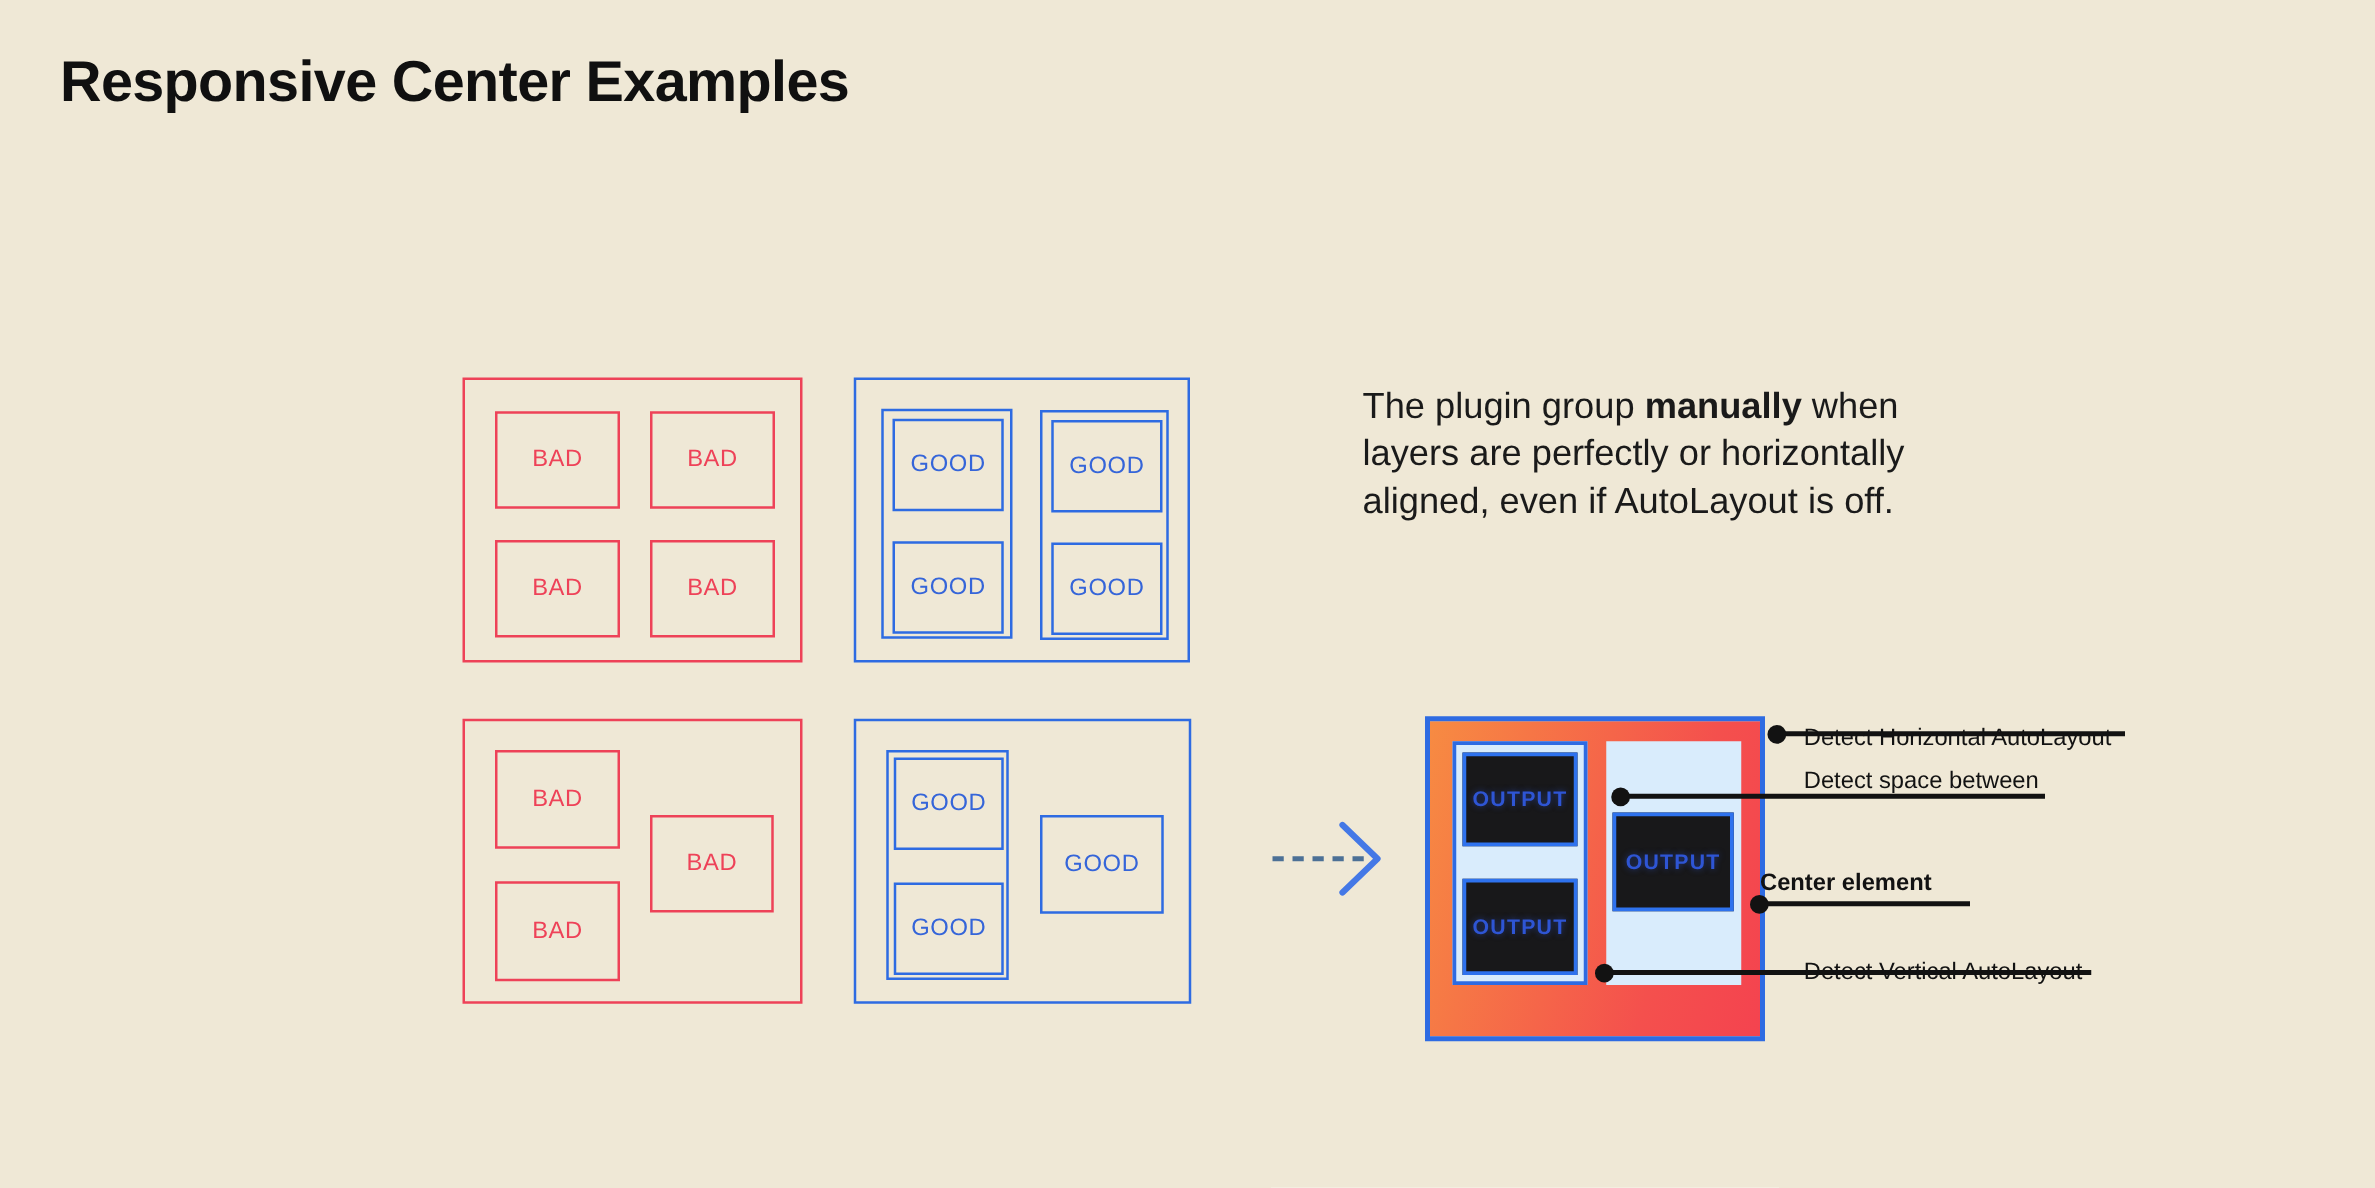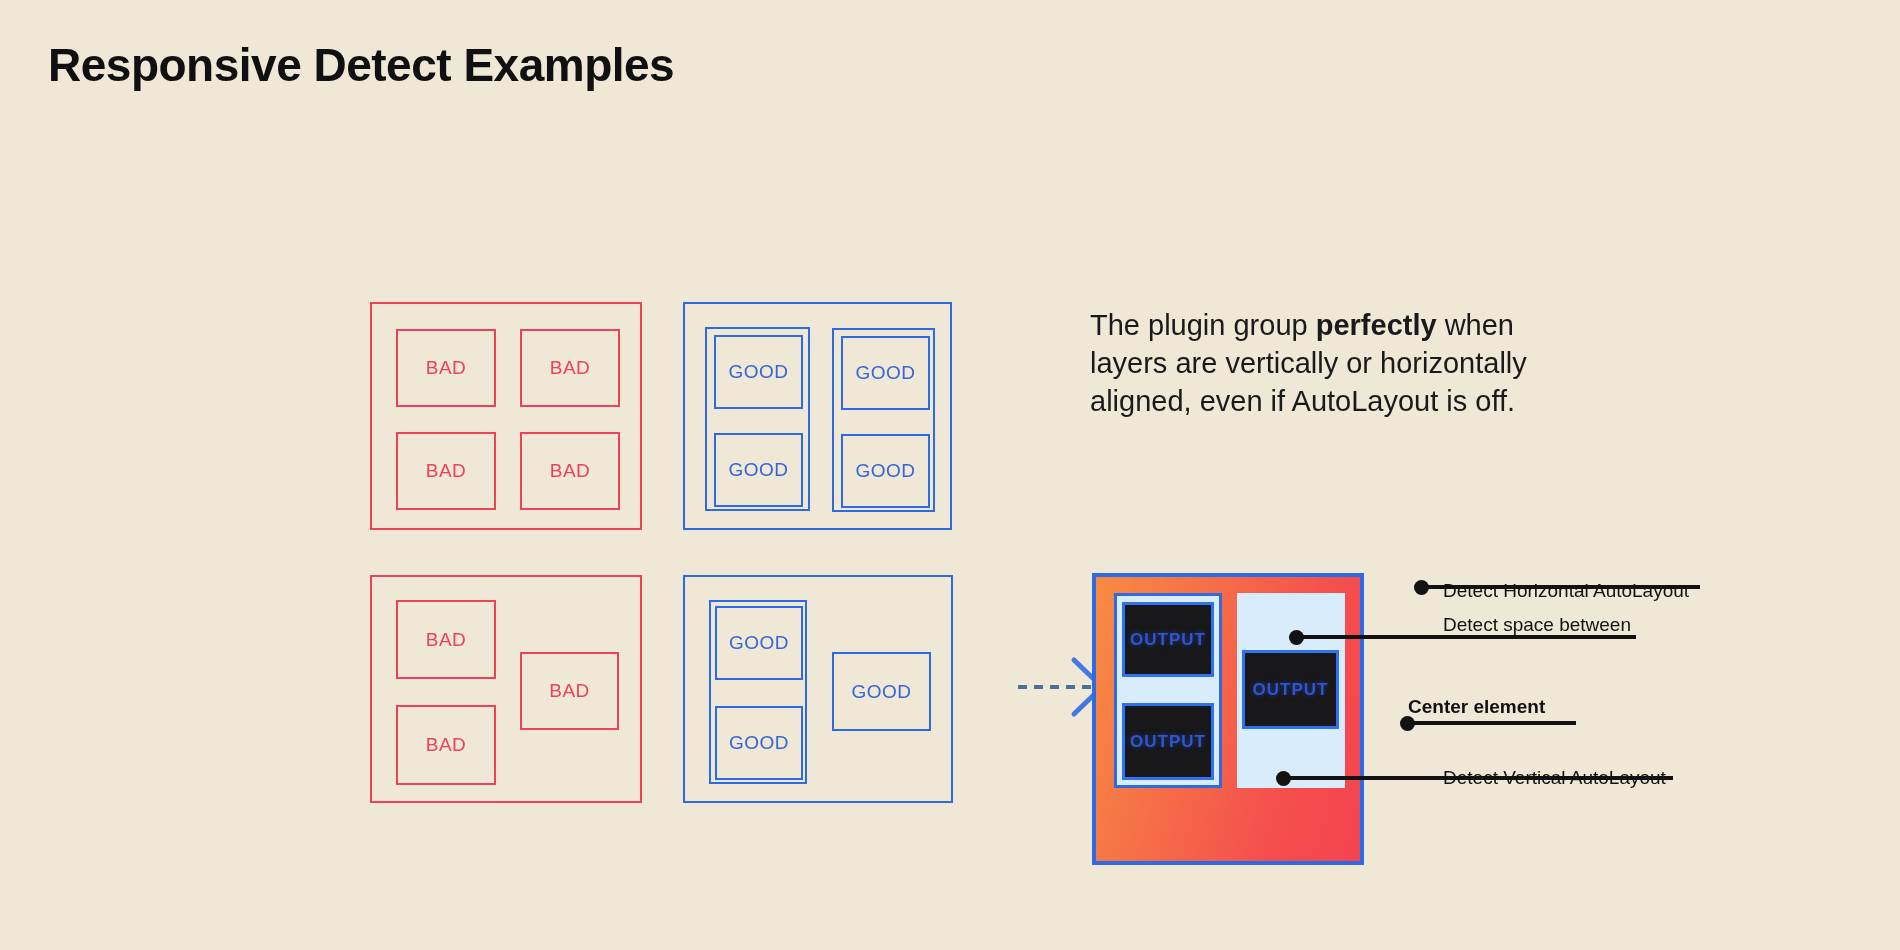--- a/index.html
+++ b/index.html
@@ -22,41 +22,41 @@
   
   .desc{position:absolute;left:1090px;top:306px;width:470px;color:#1A1A1A;
     font-size:29px;line-height:38px;}
   .desc p{margin:0 0 38px 0;}
   .desc b{font-weight:700;}
 
   
   .arrow{position:absolute;left:1008px;top:650px;}
 
   
-  .out-frame{position:absolute;left:1092px;top:573px;width:272px;height:292px;
+  .out-frame{position:absolute;left:1140px;top:573px;width:272px;height:260px;
     box-sizing:border-box;border:4px solid #2E6BE2;
     background:linear-gradient(105deg,#F78B42 0%,#F4504D 70%,#F4434F 100%);}
   .out-panel{position:absolute;box-sizing:border-box;background:#D9ECFC;}
   .out-panel.bordered{border:3px solid #2E6BE2;}
   .out-box{position:absolute;box-sizing:border-box;border:3px solid #2E72EE;background:#18181A;
     display:flex;align-items:center;justify-content:center;color:#2E55D4;
     font-size:17px;letter-spacing:1px;font-weight:700;
     text-shadow:0 0 5px rgba(46,85,212,.55);}
 
   
   .ann-line{position:absolute;height:4px;background:#121212;}
   .ann-dot{position:absolute;width:15px;height:15px;border-radius:50%;background:#121212;}
   .ann-label{position:absolute;font-size:19px;color:#121212;white-space:nowrap;}
 </style>
 </head>
 <body>
 
 <div class="canvas">
 
-  <h1 class="page-title">Responsive Detect Examples</h1>
+  <h1 class="page-title">Responsive Center Examples</h1>
 
   <div class="frame red" style="left:370px;top:302px;width:272px;height:228px;">
     <div class="box red" style="left:24px;top:25px;width:100px;height:78px;">BAD</div>
     <div class="box red" style="left:148px;top:25px;width:100px;height:78px;">BAD</div>
     <div class="box red" style="left:24px;top:128px;width:100px;height:78px;">BAD</div>
     <div class="box red" style="left:148px;top:128px;width:100px;height:78px;">BAD</div>
   </div>
 
   <div class="frame blue" style="left:683px;top:302px;width:269px;height:228px;">
     <div class="wrap" style="left:20px;top:23px;width:105px;height:184px;">
@@ -77,21 +77,21 @@
 
   <div class="frame blue" style="left:683px;top:575px;width:270px;height:228px;">
     <div class="wrap" style="left:24px;top:23px;width:98px;height:184px;">
       <div class="box blue" style="left:4px;top:4px;width:88px;height:74px;">GOOD</div>
       <div class="box blue" style="left:4px;top:104px;width:88px;height:74px;">GOOD</div>
     </div>
     <div class="box blue" style="left:147px;top:75px;width:99px;height:79px;">GOOD</div>
   </div>
 
   <div class="desc">
-    <p><span>The plugin group </span><b>perfectly</b><span> when layers are vertically or horizontally aligned, even if AutoLayout is off.</span></p>
+    <p><span>The plugin group </span><b>manually</b><span> when layers are perfectly or horizontally aligned, even if AutoLayout is off.</span></p>
   </div>
 
   <svg class="arrow" width="104" height="74" viewBox="0 0 104 74">
     <line x1="10" y1="37" x2="86" y2="37" stroke="#4C7096" stroke-width="4" stroke-dasharray="9 7"></line>
     <polyline points="66,10 94,37 66,64" fill="none" stroke="#4478E6" stroke-width="5" stroke-linecap="round" stroke-linejoin="round"></polyline>
   </svg>
 
   <div class="out-frame">
     <div class="out-panel bordered" style="left:18px;top:16px;width:108px;height:195px;">
       <div class="out-box" style="left:5px;top:6px;width:92px;height:75px;">OUTPUT</div>

